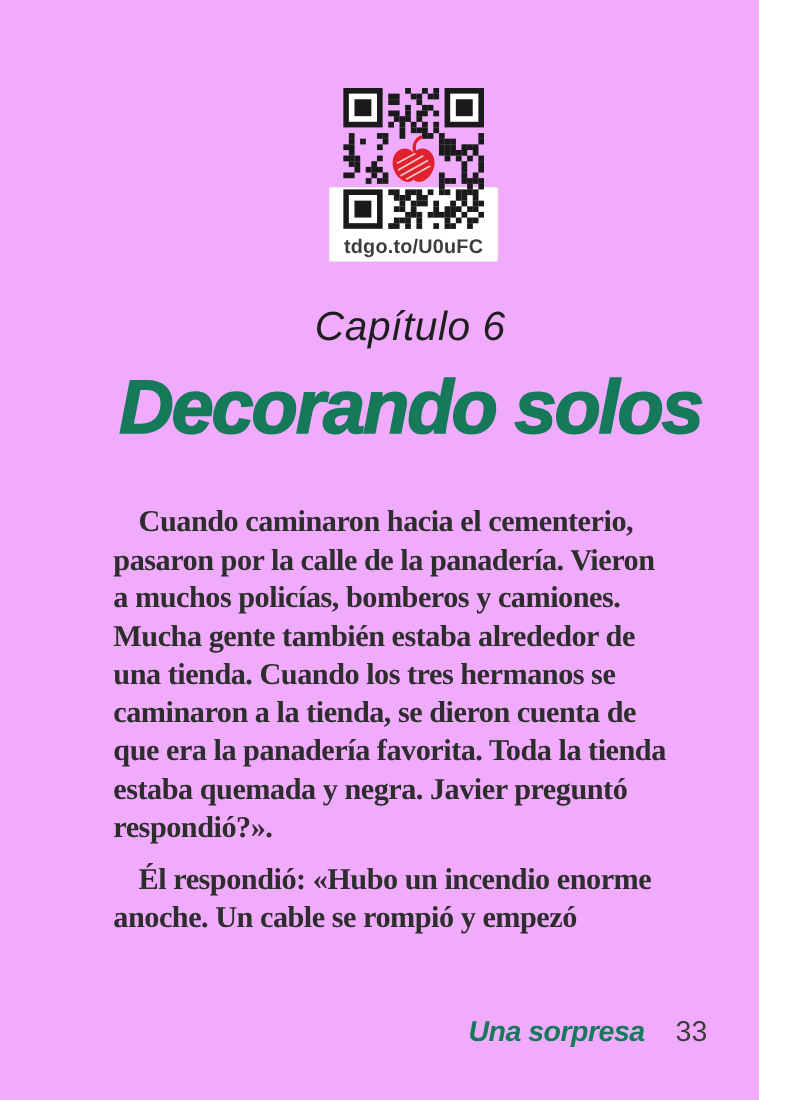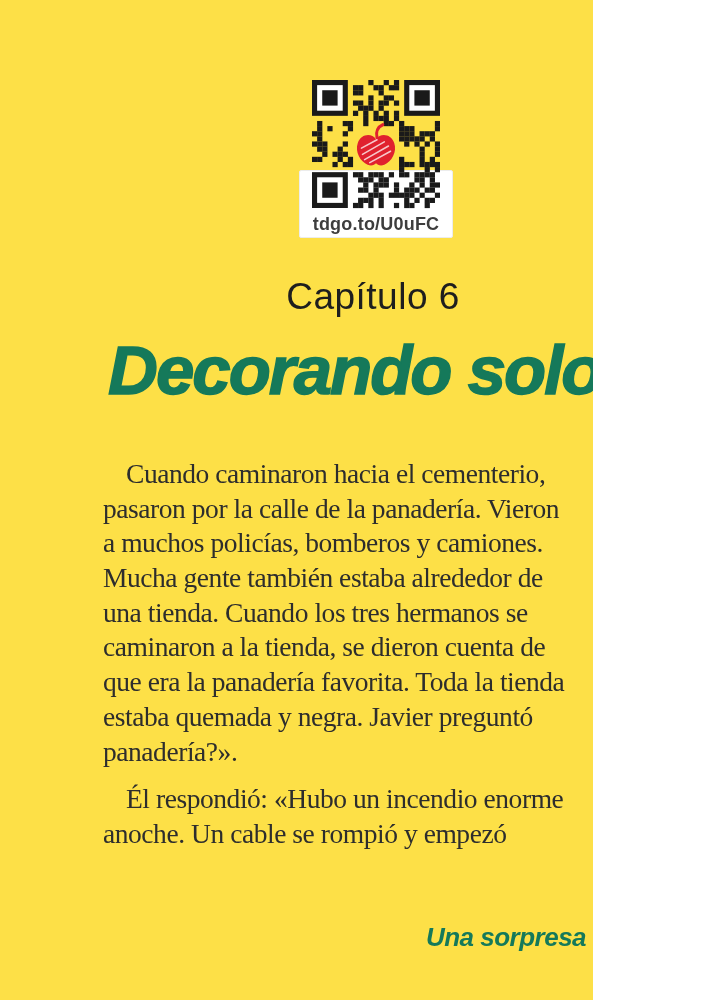--- a/index.html
+++ b/index.html
@@ -1,19 +1,19 @@
 <!DOCTYPE html>
 <html><head>
 <meta charset="utf-8">
 <style>
   html,body{margin:0;padding:0;background:#ffffff;}
   .page{
     position:relative;
-    width:593px;height:1000px;
-    background:#fde047;
+    width:690px;height:1000px;
+    background:#f0abfc;
     overflow:hidden;
     font-family:"Liberation Serif", serif;
   }
   
   .qr-block{
     position:absolute;left:301px;top:80px;width:150px;
     text-align:center;
   }
   .qr-card{
     position:absolute;left:-2px;top:90px;width:152px;height:66px;
@@ -34,34 +34,35 @@
     font-weight:700;font-size:18px;color:#3d3d3d;
     letter-spacing:0.2px;
   }
   
   .content-col{position:absolute;left:103px;width:540px;}
   .kicker{
     top:276px;text-align:center;
     font-family:"Liberation Sans", sans-serif;
     font-weight:400;font-size:37px;color:#1e1e1e;
     letter-spacing:0.5px;
+    font-style:italic;
   }
   .chapter-title{
     top:331px;text-align:center;white-space:nowrap;
     font-family:"Liberation Sans", sans-serif;
     font-style:italic;font-weight:700;
     font-size:69px;letter-spacing:-2px;
     color:#15795a;
     -webkit-text-stroke:1.5px #15795a;
   }
   
   .body-text{
     top:457px;
     font-size:27.5px;line-height:34.7px;
-    color:#2d2d2d;letter-spacing:-0.45px;
+    color:#2d2d2d;letter-spacing:-0.45px;font-weight:bold;
   }
   .body-par{margin:0 0 13px 0;}
   .body-line{white-space:nowrap;height:34.7px;}
   .body-line.indent{padding-left:23px;}
   
   .footer{
     position:absolute;left:103px;top:922px;width:540px;
     display:flex;justify-content:flex-end;align-items:baseline;gap:28px;
   }
   .footer-title{
@@ -284,21 +285,21 @@
   <div class="content-col body-text" id="body-text">
       <div class="body-par">
         <div class="body-line indent">Cuando caminaron hacia el cementerio,</div>
         <div class="body-line">pasaron por la calle de la panadería. Vieron</div>
         <div class="body-line">a muchos policías, bomberos y camiones.</div>
         <div class="body-line">Mucha gente también estaba alrededor de</div>
         <div class="body-line">una tienda. Cuando los tres hermanos se</div>
         <div class="body-line">caminaron a la tienda, se dieron cuenta de</div>
         <div class="body-line">que era la panadería favorita. Toda la tienda</div>
         <div class="body-line">estaba quemada y negra. Javier preguntó</div>
-        <div class="body-line">panadería?».</div>
+        <div class="body-line">respondió?».</div>
       </div>
       <div class="body-par">
         <div class="body-line indent">Él respondió: «Hubo un incendio enorme</div>
         <div class="body-line">anoche. Un cable se rompió y empezó</div>
       </div>
     </div>
 
   <div class="footer">
     <span class="footer-title">Una sorpresa</span>
     <span class="footer-page">33</span>

